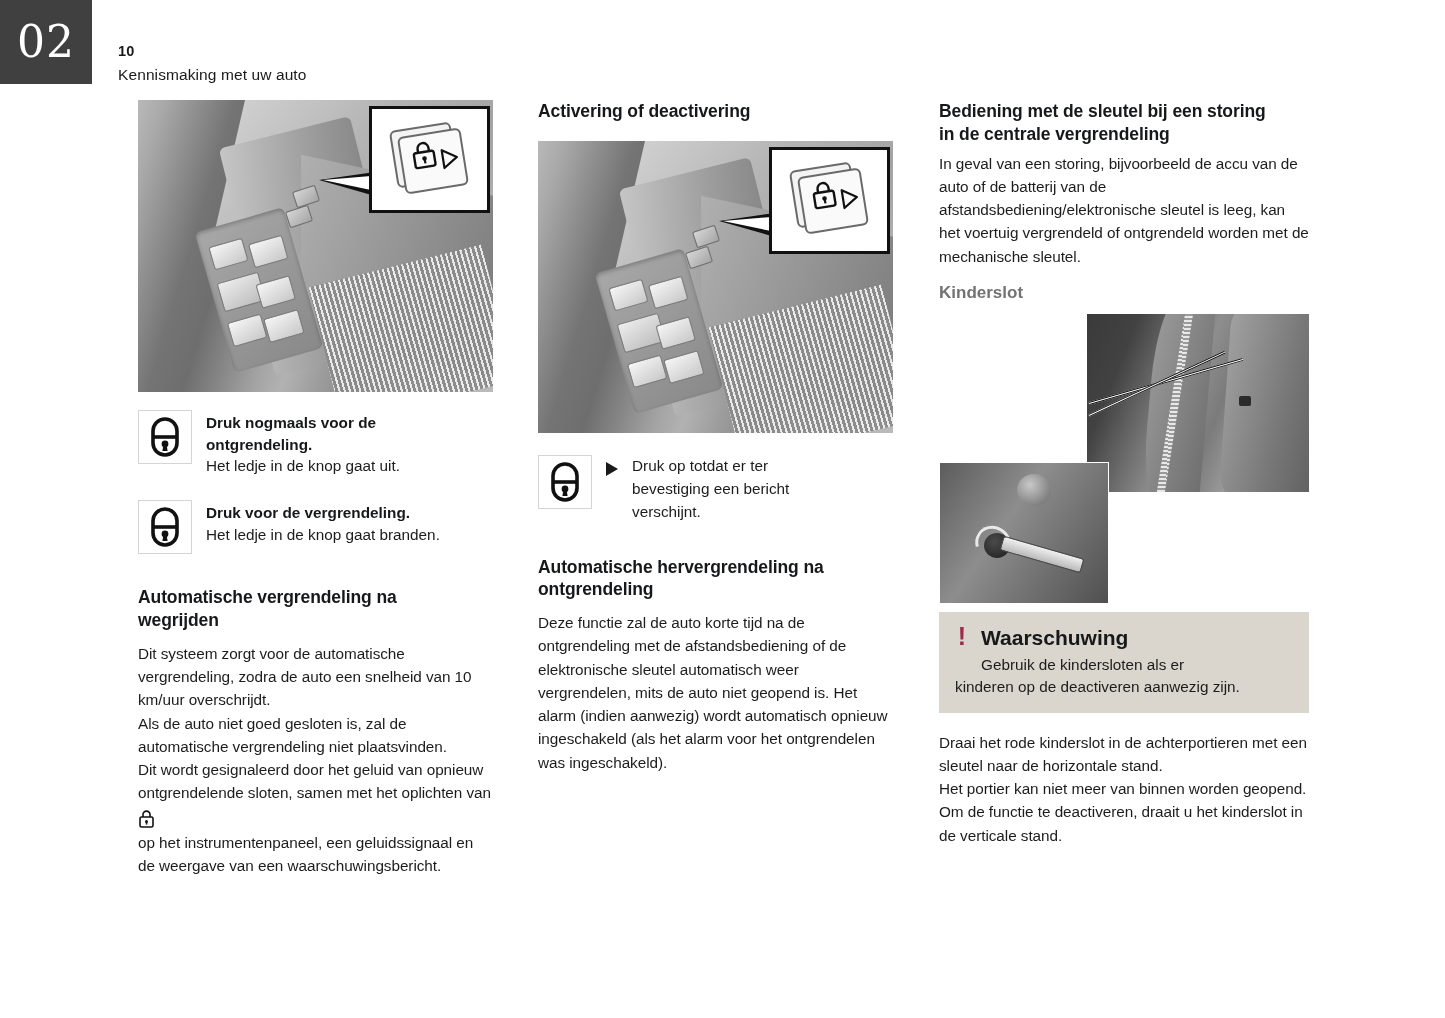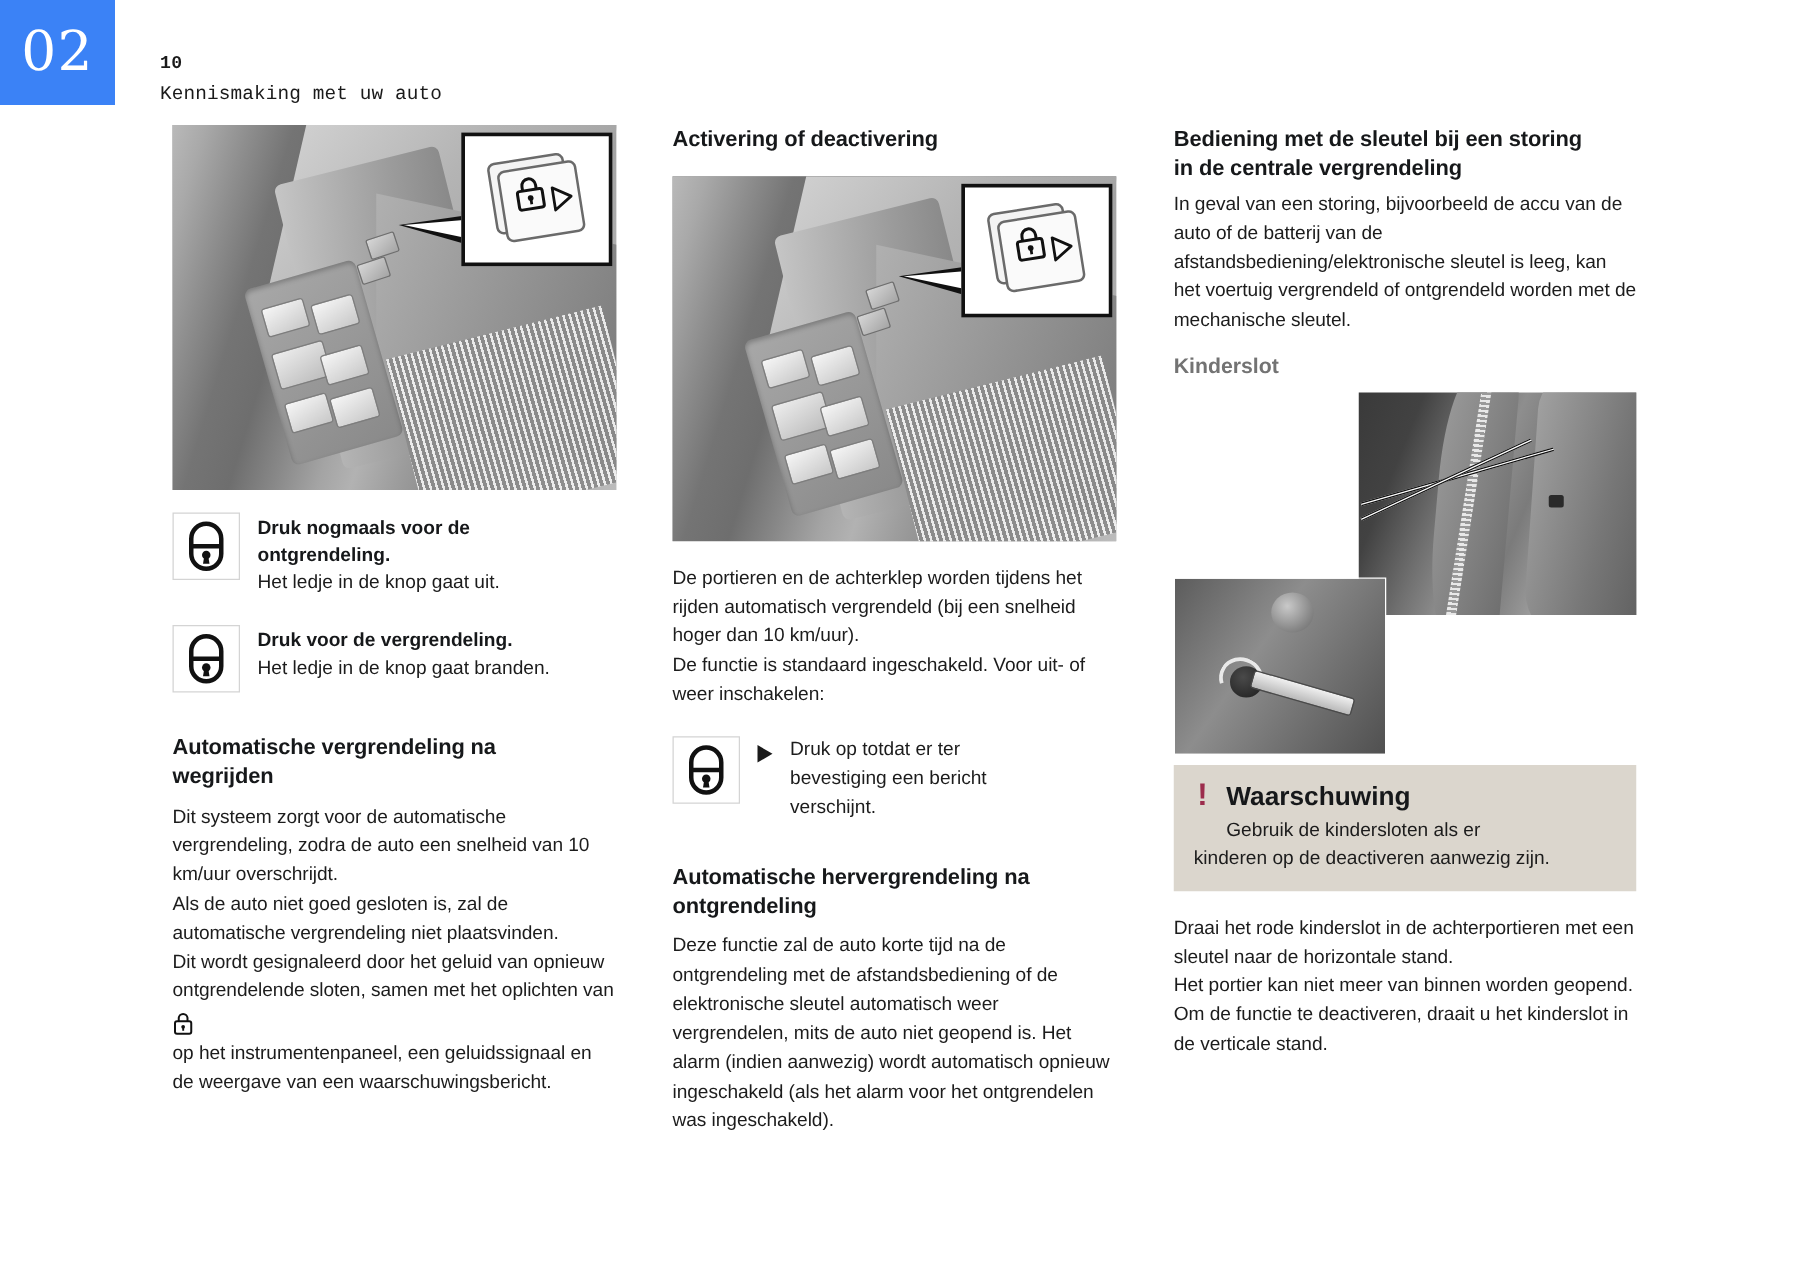--- a/index.html
+++ b/index.html
@@ -10,29 +10,29 @@
     font-family: "Liberation Sans", sans-serif;
     color: #1a1a1a;
     overflow: hidden;
   }
   .page { position: relative; width: 1445px; height: 1018px; }
 
   
   .chapter-badge {
     position: absolute; left: 0; top: 0;
     width: 92px; height: 84px;
-    background: #3b82f6;
+    background: #404040;
     display: flex; align-items: center; justify-content: center;
   }
   .chapter-badge-num {
     font-family: "DejaVu Serif", serif;
     font-size: 44px; color: #ffffff; letter-spacing: 1px;
     line-height: 1;
   }
-  .header-text { position: absolute; left: 128px; top: 42px; font-family: Liberation Mono, monospace; }
+  .header-text { position: absolute; left: 118px; top: 42px; }
   .page-number {
     font-size: 14.5px; font-weight: bold; color: #1a1a1a;
     letter-spacing: .2px; line-height: 1.35;
   }
   .header-title {
     font-size: 15.5px; color: #1a1a1a; letter-spacing: .1px;
     margin-top: 3px; line-height: 1.3;
   }
 
   
@@ -409,22 +409,20 @@
             <circle cx="15" cy="18.5" r="2.3" fill="#111"></circle>
             <rect x="14" y="19.5" width="2.2" height="4" fill="#111"></rect>
           </svg>
           <svg style="position:absolute;left:48px;top:22px;transform:rotate(-9deg)" width="22" height="24" viewBox="0 0 22 24">
             <path d="M4 3 L18 12 L4 21 Z" fill="none" stroke="#111" stroke-width="2.2" stroke-linejoin="round"></path>
           </svg>
         </div>
       </div>
     </div>
 
-    <p class="body mt18" style="white-space:pre-line">De portieren en de achterklep worden tijdens het rijden automatisch vergrendeld (bij een snelheid hoger dan 10 km/uur).
-De functie is standaard ingeschakeld. Voor uit- of weer inschakelen:</p>
 
     <div class="bullet-row mt22">
       <div class="icon-box">
         <svg class="lockbtn" viewBox="0 0 30 42">
           <rect x="3" y="3" width="24" height="36" rx="12" fill="none" stroke="#111" stroke-width="3.6"></rect>
           <line x1="3" y1="21" x2="27" y2="21" stroke="#111" stroke-width="3.6"></line>
           <circle cx="15" cy="28" r="3.4" fill="#111"></circle>
           <path d="M13.3 29.5 L16.7 29.5 L17.6 35 L12.4 35 Z" fill="#111"></path>
         </svg>
       </div>

